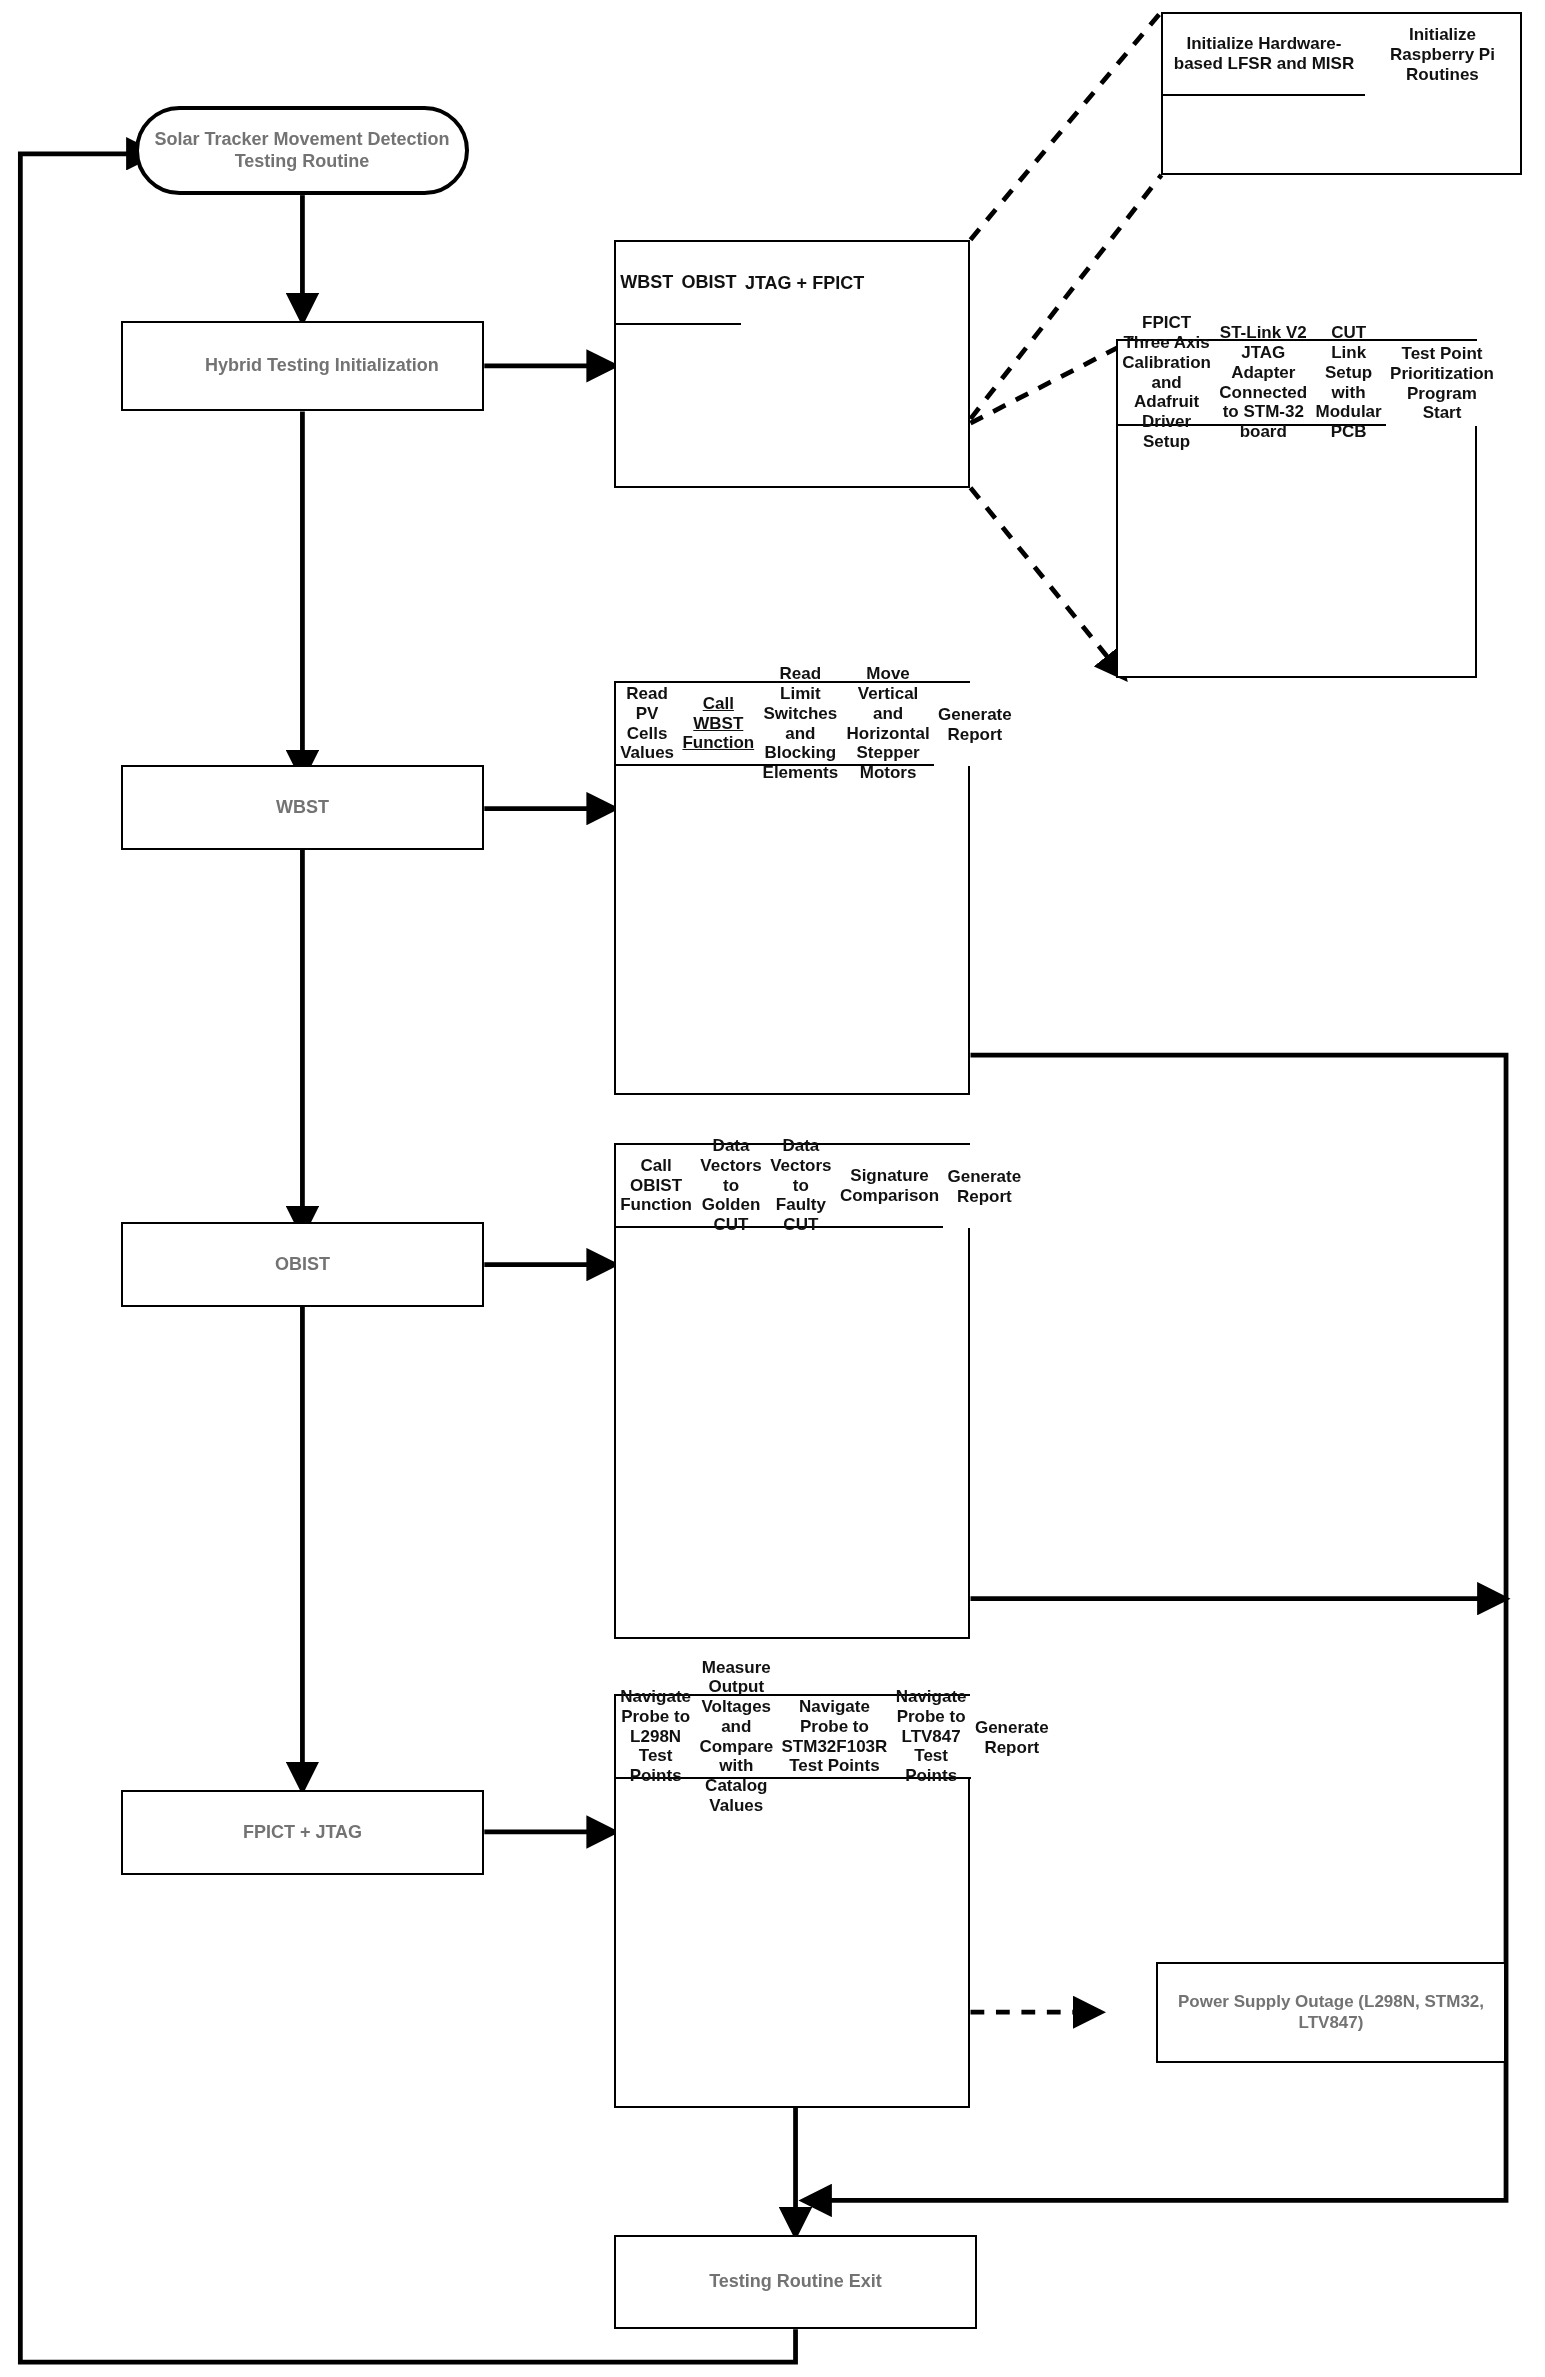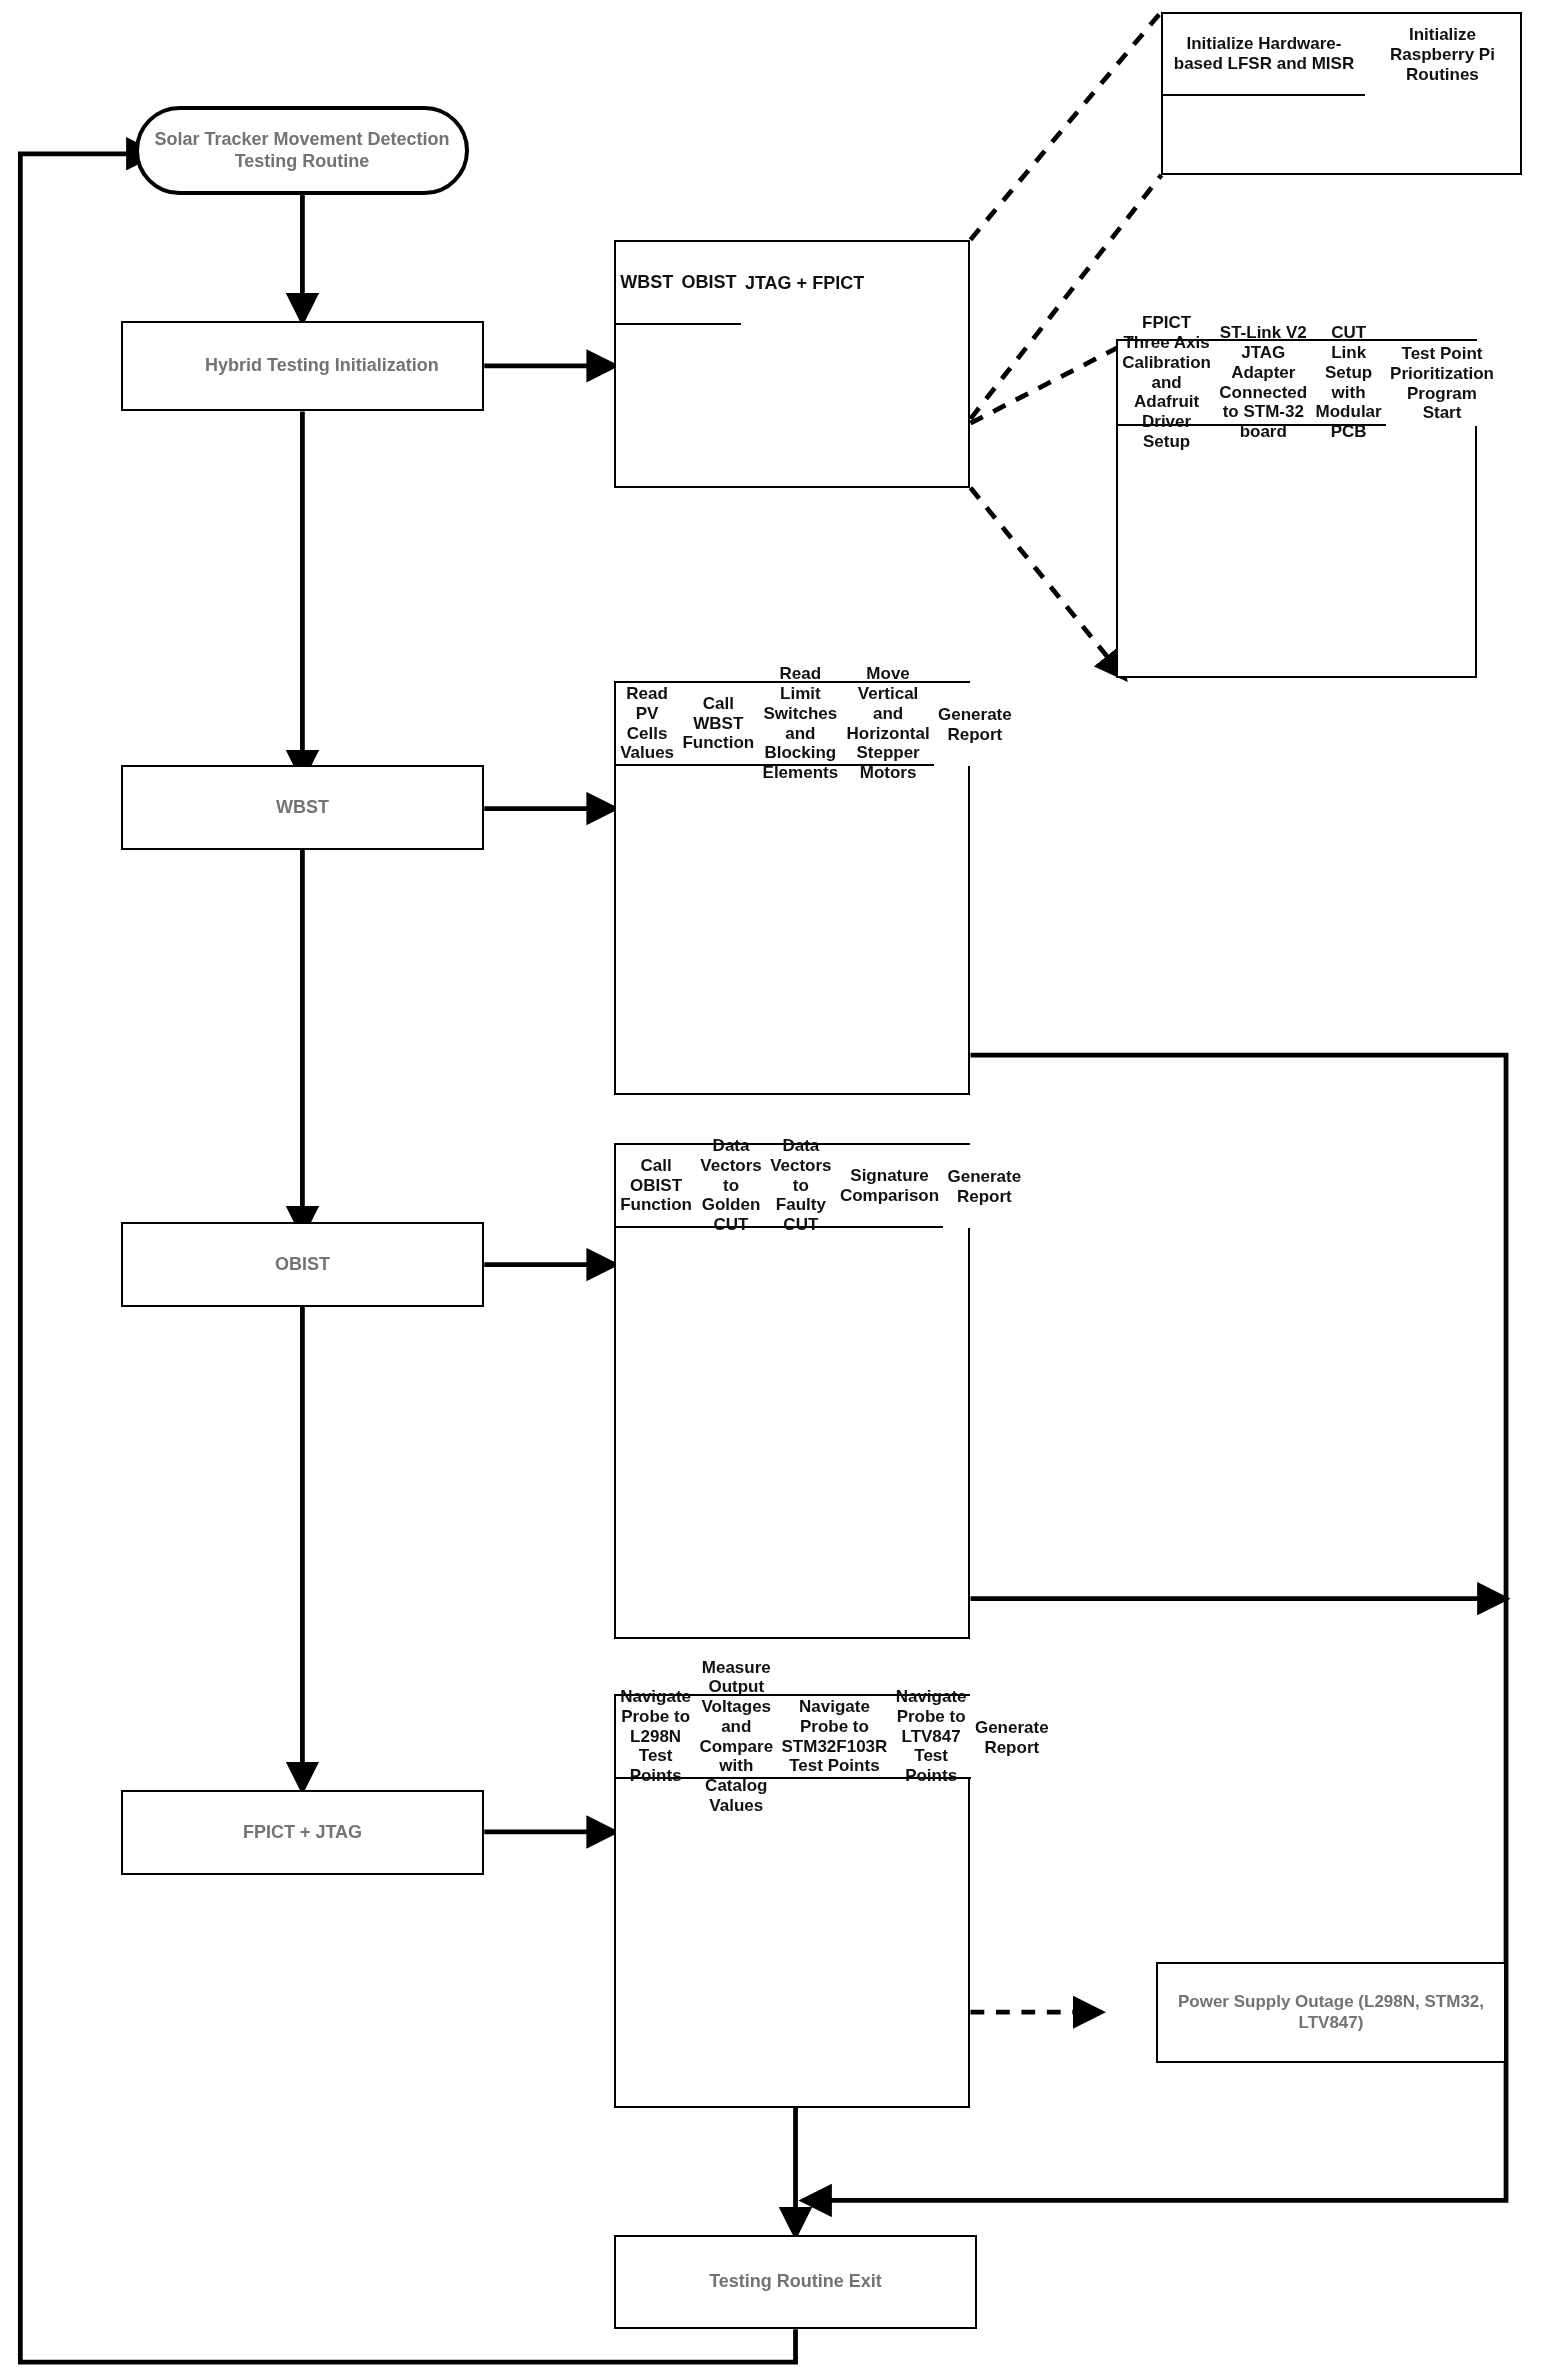--- a/index.html
+++ b/index.html
@@ -175,21 +175,21 @@
     </div>
     <div class="cell f30" style="height:85px;">
       <span>Test Point Prioritization Program Start</span>
     </div>
   </div>
 
   <div class="stack" style="left:614px; top:681px; width:356px; height:414px;">
     <div class="cell f30" style="height:83px;">
       <span>Read PV Cells Values</span>
     </div>
-    <div class="cell f30" style="height:83px;">
+    <div class="cell f30" style="height:83px;text-decoration:underline;">
       <span>Call WBST Function</span>
     </div>
     <div class="cell f30" style="height:83px;">
       <span>Read Limit Switches and Blocking Elements</span>
     </div>
     <div class="cell f30" style="height:83px;">
       <span>Move Vertical and Horizontal Stepper Motors</span>
     </div>
     <div class="cell f30" style="height:83px;">
       <span>Generate Report</span>

